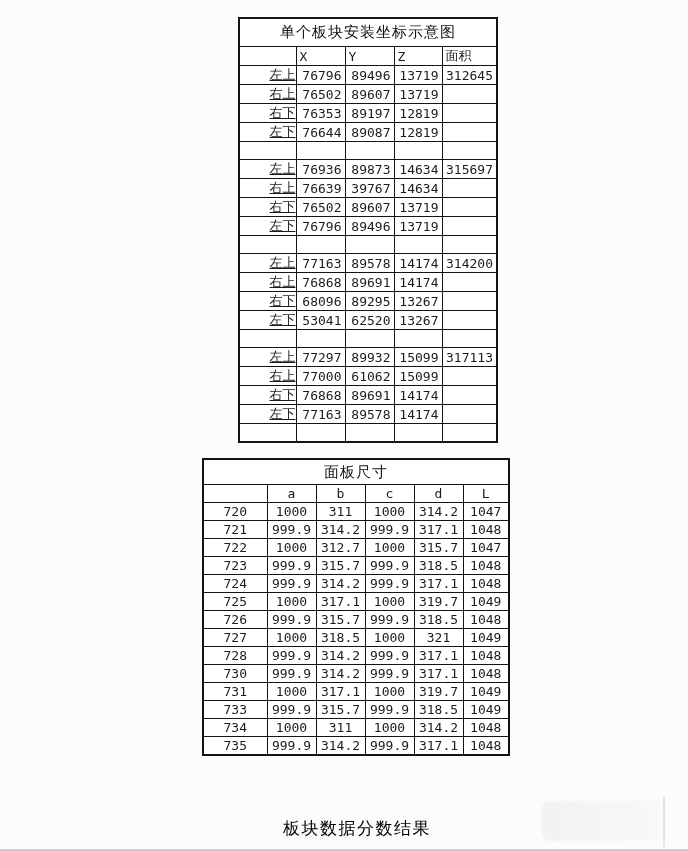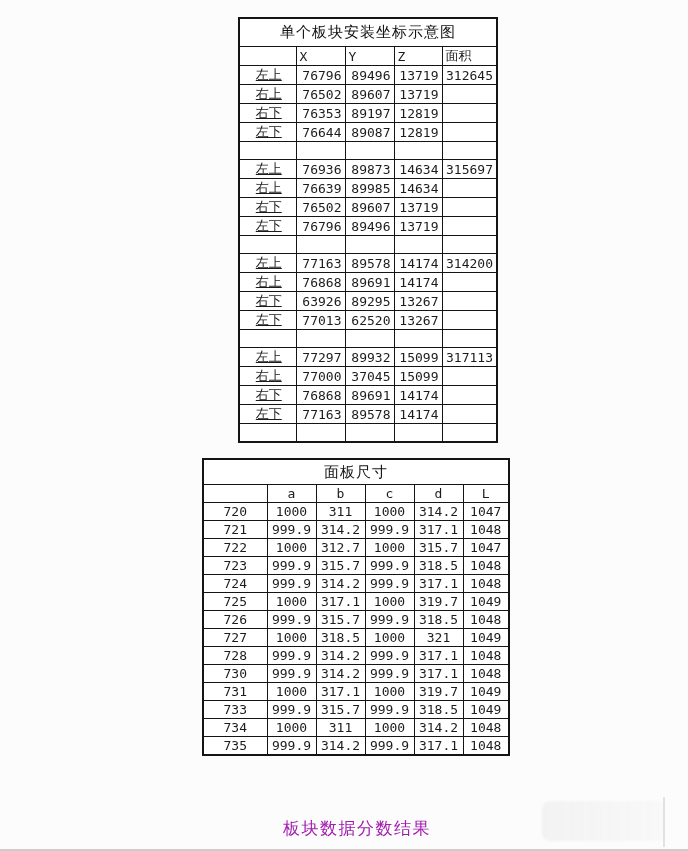--- a/index.html
+++ b/index.html
@@ -22,29 +22,29 @@
 
   .title-row th{
     font-size:15px;text-align:center;height:27px;
     letter-spacing:1px;color:#111;
   }
   .t1 tr{height:18px;}
   .t2 tr{height:18px;}
   .t2 .title-row th{height:24px;}
 
   .t1 .head-row th{text-align:left;padding-left:3px;}
-  .t1 td.lab{text-align:center;padding-left:2px;text-decoration:underline;margin-left:11px;}
+  .t1 td.lab{text-align:right;padding-left:2px;text-decoration:underline;margin-left:11px;}
   .t1 td.num{text-align:right;padding-right:3px;}
   .t1 tr.spacer td{height:17px;}
 
   .t2 th,.t2 td{text-align:center;}
 
   .caption{
     position:absolute;left:283px;top:817px;
-    font-size:17px;color:#a21caf;letter-spacing:1.5px;
+    font-size:17px;color:#000000;letter-spacing:1.5px;
     font-family:Liberation Mono, monospace;
   }
 
   .watermark{
     position:absolute;left:542px;top:801px;width:122px;height:40px;
     border-radius:8px;
     background:linear-gradient(90deg, rgba(160,160,160,0.10), rgba(190,190,190,0.05));
     filter:blur(1px);
   }
   .watermark-line{
@@ -121,21 +121,21 @@
           <tr>
             <td class="lab">左上</td>
             <td class="num">76936</td>
             <td class="num">89873</td>
             <td class="num">14634</td>
             <td class="num">315697</td>
           </tr>
           <tr>
             <td class="lab">右上</td>
             <td class="num">76639</td>
-            <td class="num">89985</td>
+            <td class="num">39767</td>
             <td class="num">14634</td>
             <td class="num"></td>
           </tr>
           <tr>
             <td class="lab">右下</td>
             <td class="num">76502</td>
             <td class="num">89607</td>
             <td class="num">13719</td>
             <td class="num"></td>
           </tr>
@@ -162,28 +162,28 @@
           </tr>
           <tr>
             <td class="lab">右上</td>
             <td class="num">76868</td>
             <td class="num">89691</td>
             <td class="num">14174</td>
             <td class="num"></td>
           </tr>
           <tr>
             <td class="lab">右下</td>
-            <td class="num">63926</td>
+            <td class="num">68096</td>
             <td class="num">89295</td>
             <td class="num">13267</td>
             <td class="num"></td>
           </tr>
           <tr>
             <td class="lab">左下</td>
-            <td class="num">77013</td>
+            <td class="num">53041</td>
             <td class="num">62520</td>
             <td class="num">13267</td>
             <td class="num"></td>
           </tr>
           <tr class="spacer">
             <td></td>
             <td></td>
             <td></td>
             <td></td>
             <td></td>
@@ -191,21 +191,21 @@
           <tr>
             <td class="lab">左上</td>
             <td class="num">77297</td>
             <td class="num">89932</td>
             <td class="num">15099</td>
             <td class="num">317113</td>
           </tr>
           <tr>
             <td class="lab">右上</td>
             <td class="num">77000</td>
-            <td class="num">37045</td>
+            <td class="num">61062</td>
             <td class="num">15099</td>
             <td class="num"></td>
           </tr>
           <tr>
             <td class="lab">右下</td>
             <td class="num">76868</td>
             <td class="num">89691</td>
             <td class="num">14174</td>
             <td class="num"></td>
           </tr>

